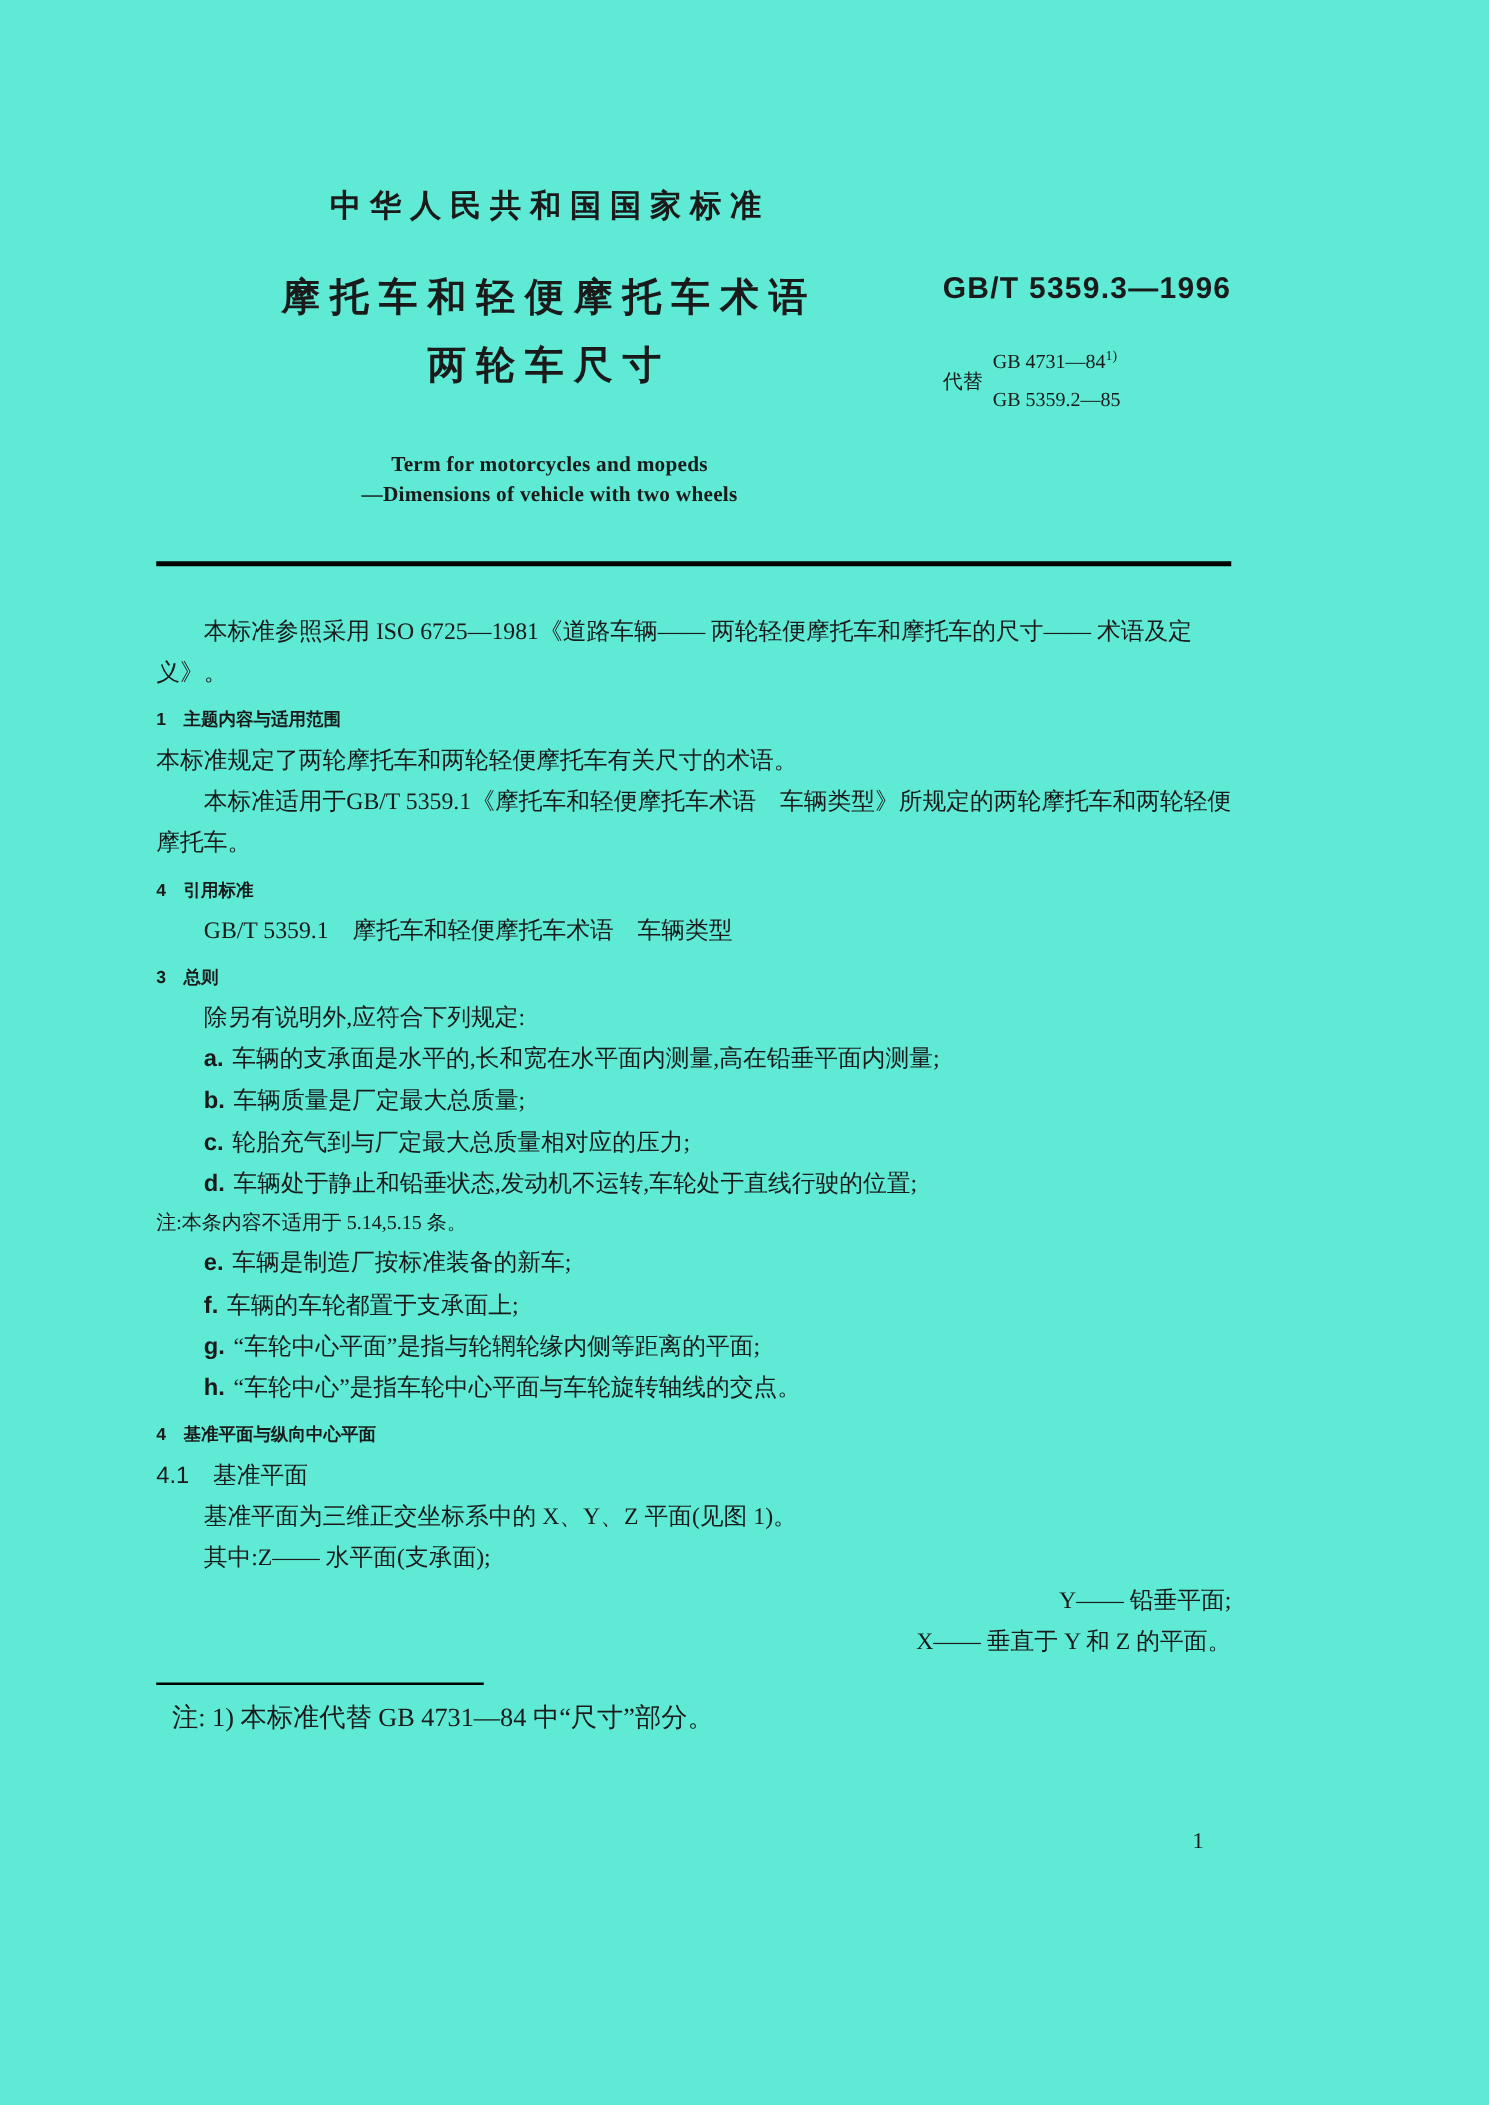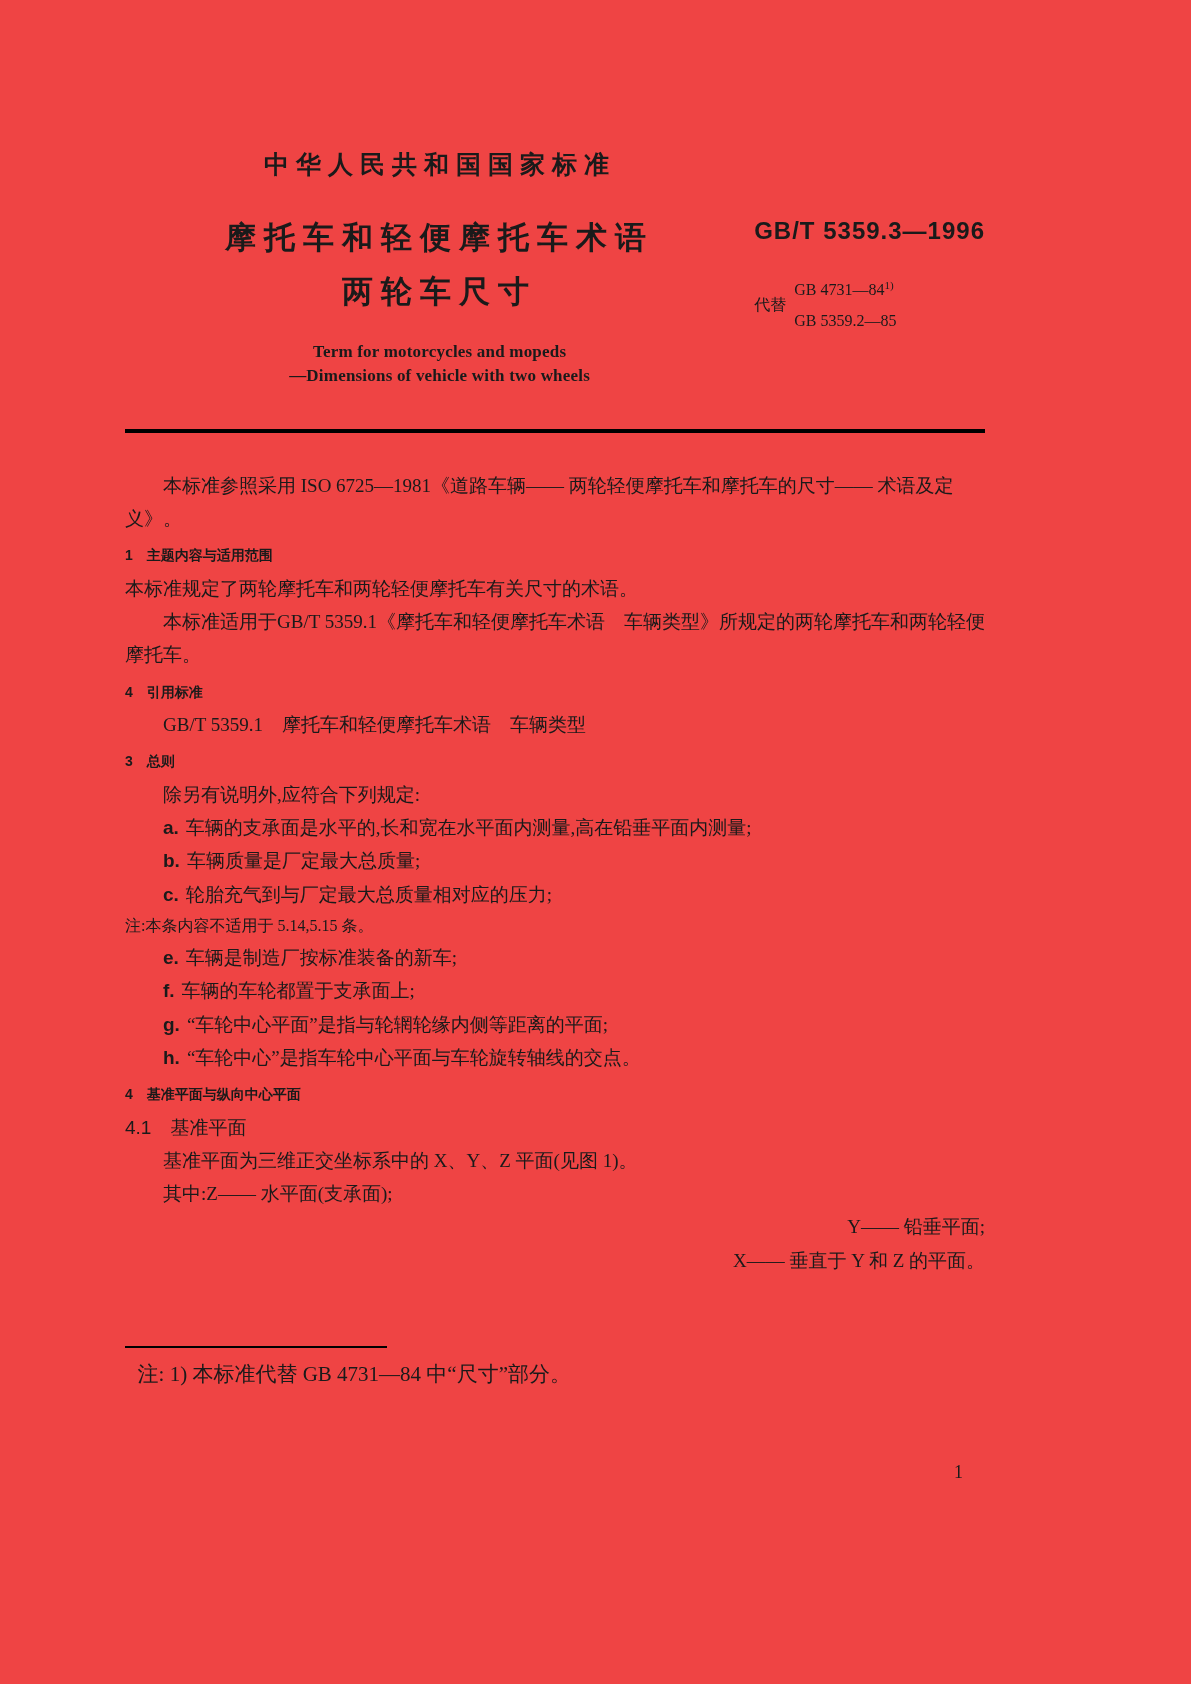--- a/index.html
+++ b/index.html
@@ -4,21 +4,21 @@
 <style>
   html, body {
     margin: 0;
     padding: 0;
     background: #ffffff;
   }
   .page {
     position: relative;
     width: 1191px;
     height: 1684px;
-    background: #ef4444;
+    background: #5eead4;
     color: #1a1a1a;
     font-family: "Liberation Serif", "DejaVu Serif", serif;
     padding: 148px 206px 0 125px;
     box-sizing: border-box;
     overflow: hidden;
   }
 
   
   .std-label {
     width: 630px;
@@ -38,21 +38,21 @@
   }
   .title-line {
     font-size: 31px;
     font-weight: bold;
     letter-spacing: 8px;
     line-height: 1.75;
     font-family: "Liberation Sans", sans-serif;
     margin: 0;
   }
   .english-title {
-    margin-top: 20px;
+    margin-top: 40px;
     font-size: 17px;
     font-weight: bold;
     line-height: 1.45;
     letter-spacing: 0.2px;
   }
   .std-col {
     flex: 1;
     padding-top: 6px;
   }
   .std-no {
@@ -213,20 +213,21 @@
     <h2 class="sec-heading">4　引用标准</h2>
     <p class="para indent">GB/T 5359.1　摩托车和轻便摩托车术语　车辆类型</p>
 
     <h2 class="sec-heading">3　总则</h2>
     <p class="para indent">除另有说明外,应符合下列规定:</p>
 
     <ul class="rule-list">
       <li class="rule-item"><span class="item-label">a.</span><span>车辆的支承面是水平的,长和宽在水平面内测量,高在铅垂平面内测量;</span></li>
       <li class="rule-item"><span class="item-label">b.</span><span>车辆质量是厂定最大总质量;</span></li>
       <li class="rule-item"><span class="item-label">c.</span><span>轮胎充气到与厂定最大总质量相对应的压力;</span></li>
+      <li class="rule-item"><span class="item-label">d.</span><span>车辆处于静止和铅垂状态,发动机不运转,车轮处于直线行驶的位置;</span></li>
     </ul>
 
     <p class="para small-note">注:本条内容不适用于 5.14,5.15 条。</p>
 
     <ul class="rule-list">
       <li class="rule-item"><span class="item-label">e.</span><span>车辆是制造厂按标准装备的新车;</span></li>
       <li class="rule-item"><span class="item-label">f.</span><span>车辆的车轮都置于支承面上;</span></li>
       <li class="rule-item"><span class="item-label">g.</span><span>“车轮中心平面”是指与轮辋轮缘内侧等距离的平面;</span></li>
       <li class="rule-item"><span class="item-label">h.</span><span>“车轮中心”是指车轮中心平面与车轮旋转轴线的交点。</span></li>
     </ul>

